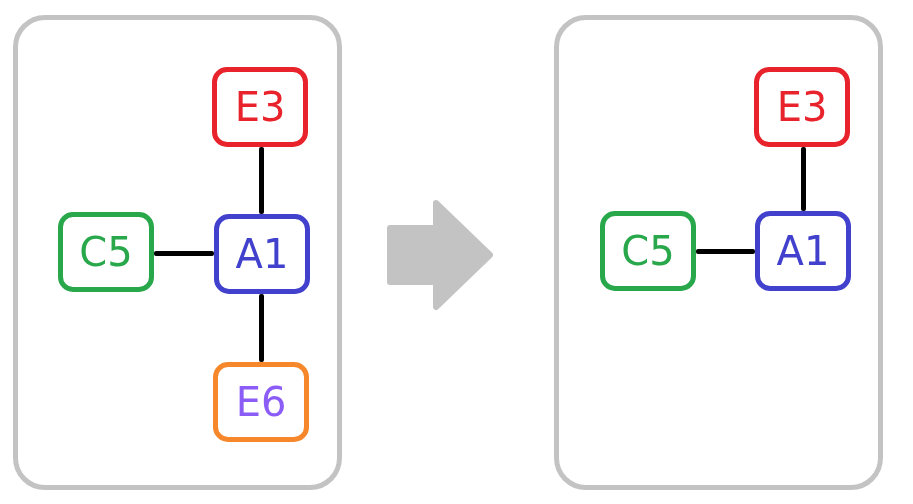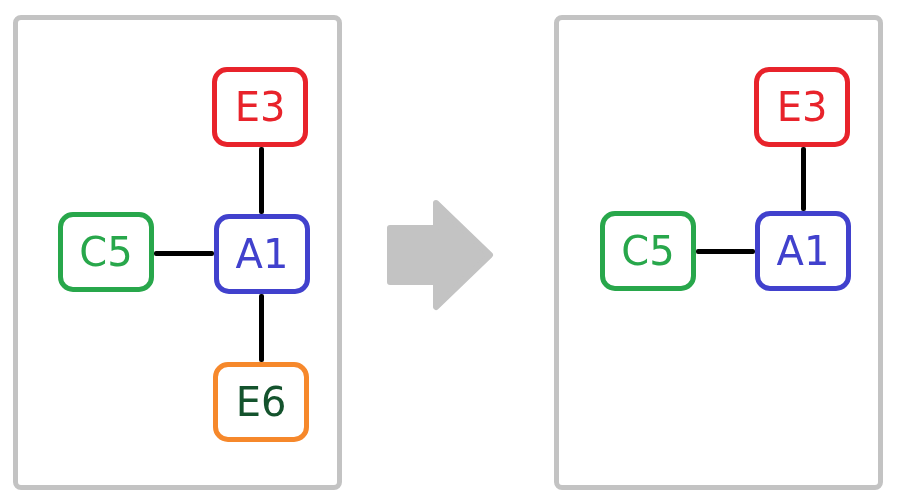--- a/index.html
+++ b/index.html
@@ -11,21 +11,21 @@
     height: 504px;
     background: #ffffff;
     overflow: hidden;
   }
   .panel {
     position: absolute;
     top: 15px;
     width: 329px;
     height: 475px;
     border: 5px solid #c3c3c3;
-    border-radius: 8px;
+    border-radius: 32px;
     background: #ffffff;
   }
   .panel.before { left: 13px; }
   .panel.after  { left: 554px; }
   .node {
     position: absolute;
     width: 96px;
     height: 80px;
     border: 5px solid;
     border-radius: 15px;
@@ -76,21 +76,21 @@
     </div>
 
     <div class="node node-c5" style="border-color: rgb(40, 167, 75); color: rgb(40, 167, 75);">
       <span>C5</span>
     </div>
 
     <div class="node node-a1" style="border-color: rgb(65, 65, 205); color: rgb(65, 65, 205);">
       <span>A1</span>
     </div>
 
-    <div class="node node-e6" style="border-color: rgb(246, 136, 43); color: #14532d; text-align: center;">
+    <div class="node node-e6" style="border-color: rgb(246, 136, 43); color: #8b5cf6; text-align: center;">
       <span>E6</span>
     </div>
 
     <div class="edge edge-e3-a1"></div>
     <div class="edge edge-c5-a1"></div>
     <div class="edge edge-a1-e6"></div>
   </div>
 
   <div class="arrow" style="border-color: rgb(195, 195, 195); color: rgb(195, 195, 195);">
     <svg viewBox="0 0 108 112" xmlns="http://www.w3.org/2000/svg">

